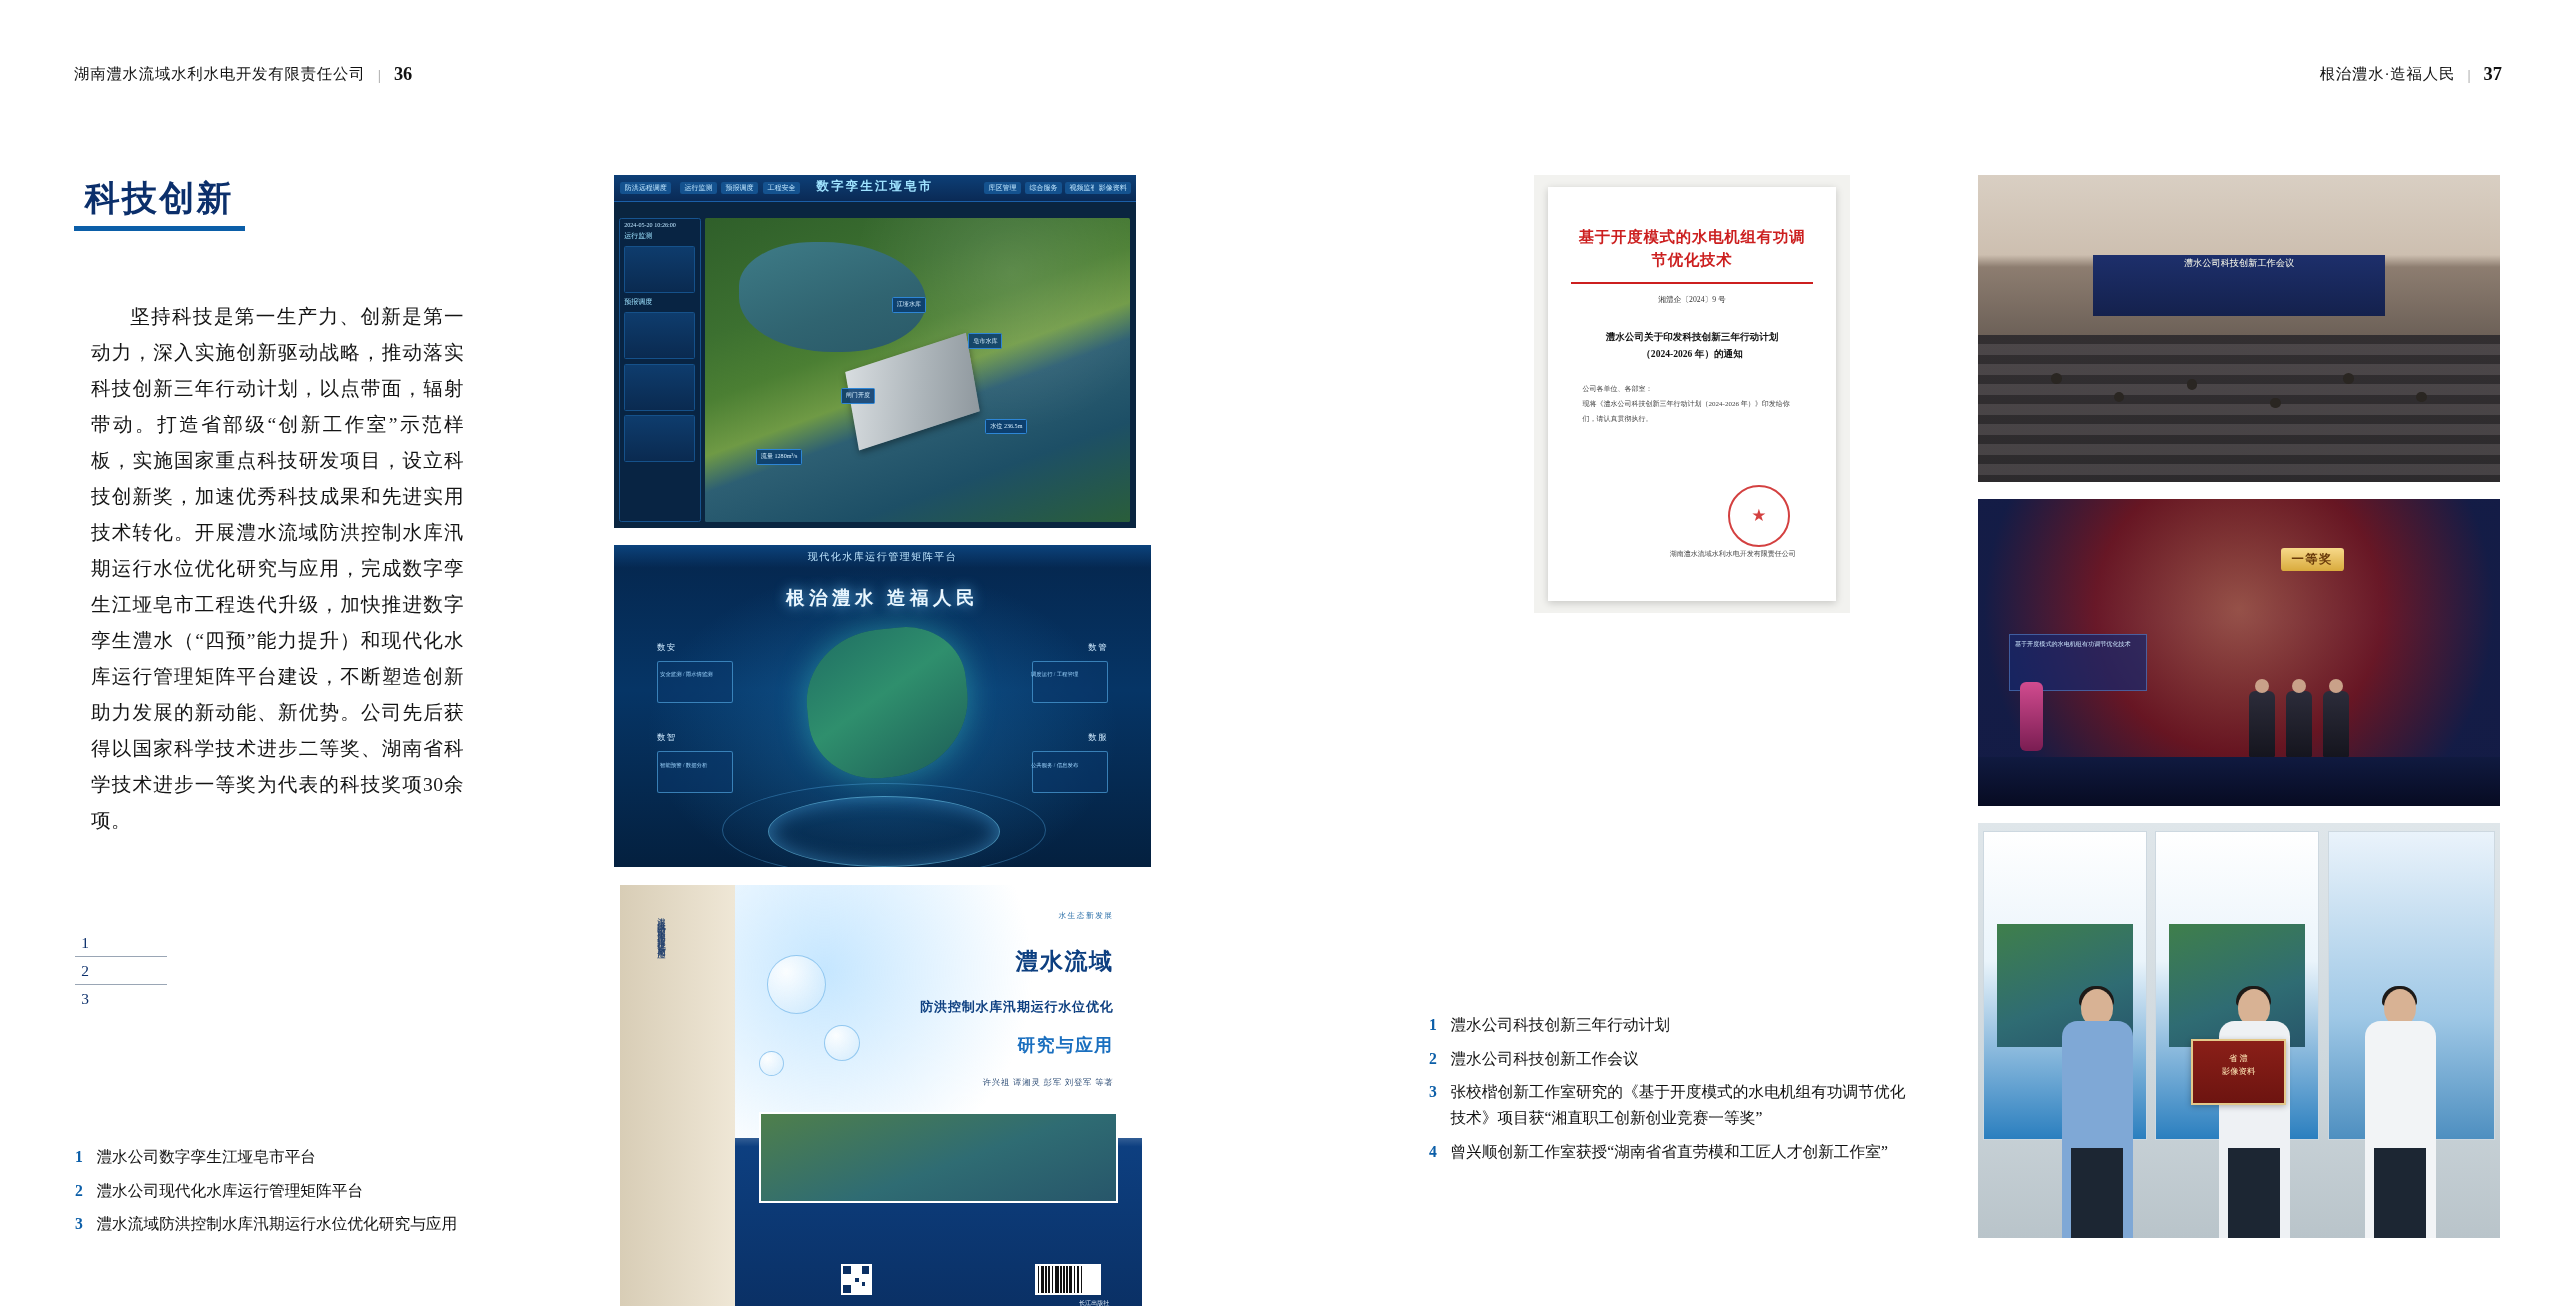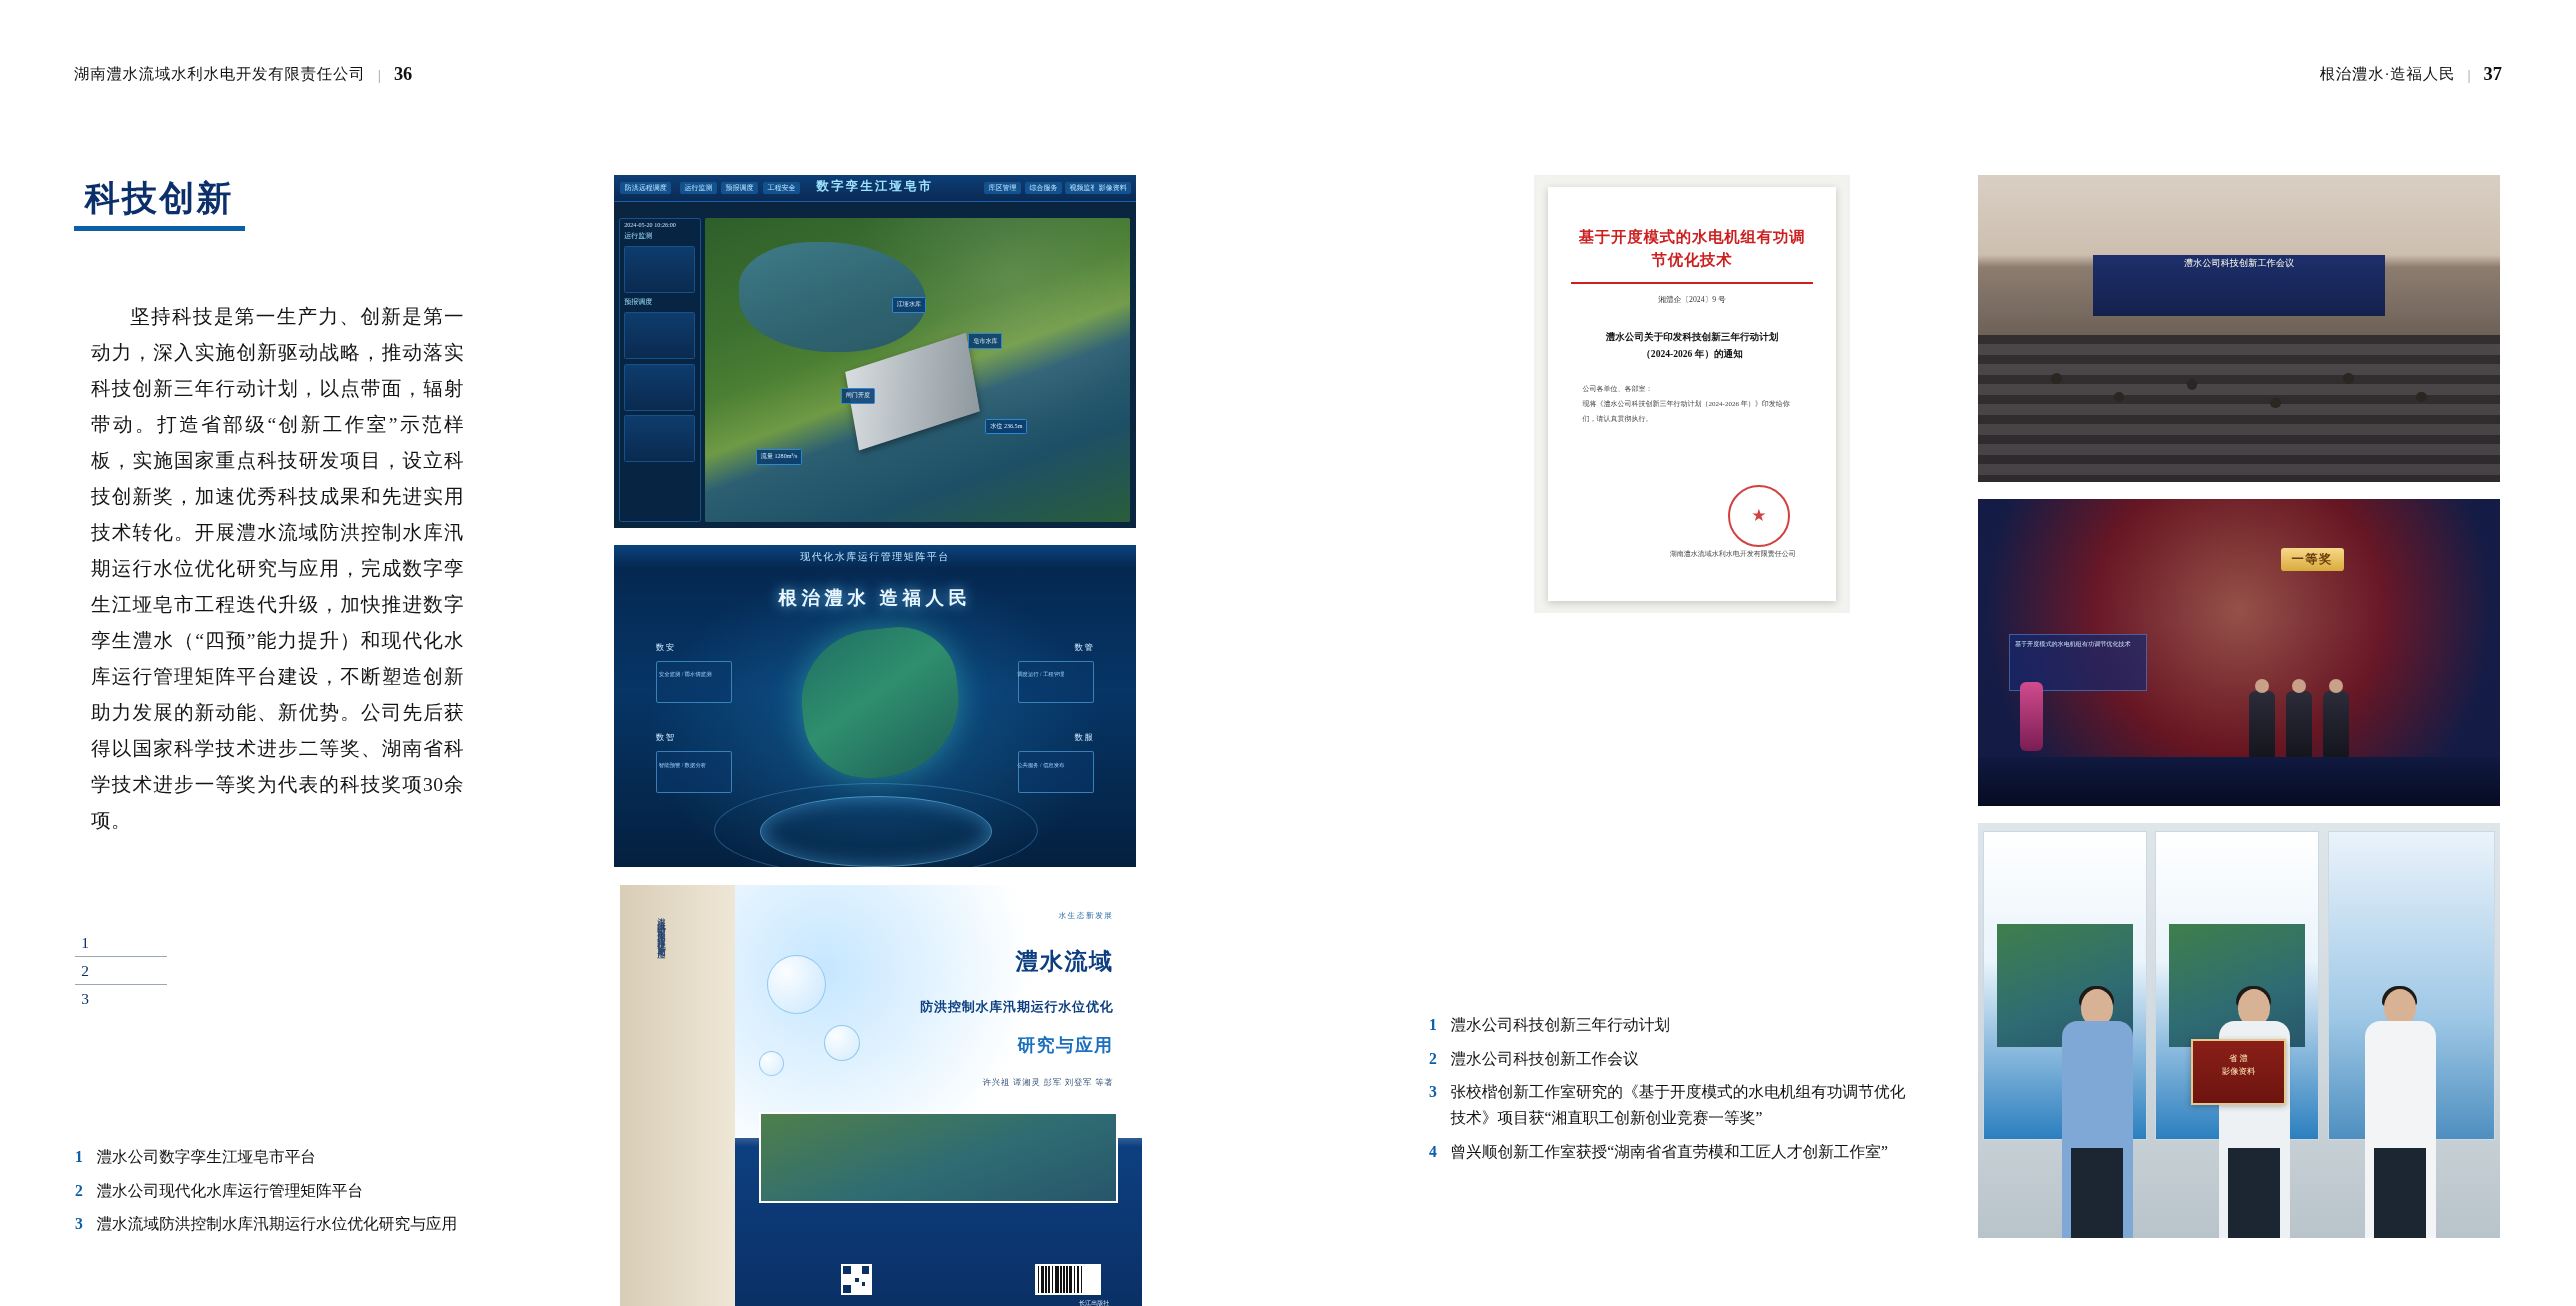--- a/index.html
+++ b/index.html
@@ -185,21 +185,21 @@
   .shot-a .sidebar .blk {
     margin:4.6px; height:45px; border:0.8px solid #15518a; border-radius:1.5px;
     background: linear-gradient(180deg,#0e3c6d,#0a2a50);
   }
   .shot-a .tag {
     position:absolute; background: rgba(10,60,110,.88); border:0.8px solid #2e86d6;
     color:#d6efff; font-size:6.1px; padding:2.3px 3.8px; border-radius:1.5px; white-space:nowrap;
   }
 
   
-  .shot-b { left: 614px; top: 545px; width: 522px; height: 322px; background:#062a55; }
+  .shot-b { left: 614px; top: 545px; width: 522px; height: 322px; background:#062a55;padding-left:15px; }
   .shot-b .bg {
     position:absolute; inset:0;
     background:
       radial-gradient(ellipse at 50% 58%, rgba(40,150,220,.35), transparent 62%),
       linear-gradient(180deg,#05264d 0%,#063566 45%,#04203f 100%);
   }
   .shot-b .hdr {
     position:absolute; left:0; right:0; top:0; height:23px;
     background: linear-gradient(180deg,rgba(12,70,130,.9),rgba(6,40,80,0));
     color:#bfe6ff; font-size:10px; line-height:23px; text-align:center; letter-spacing:1.5px;

